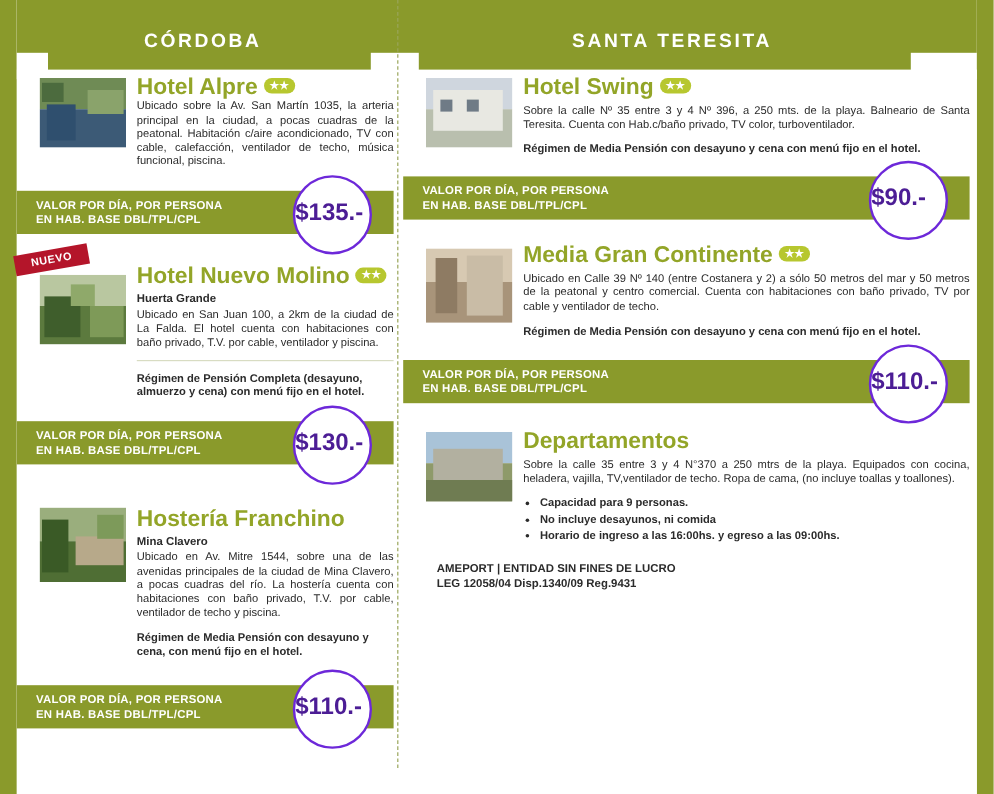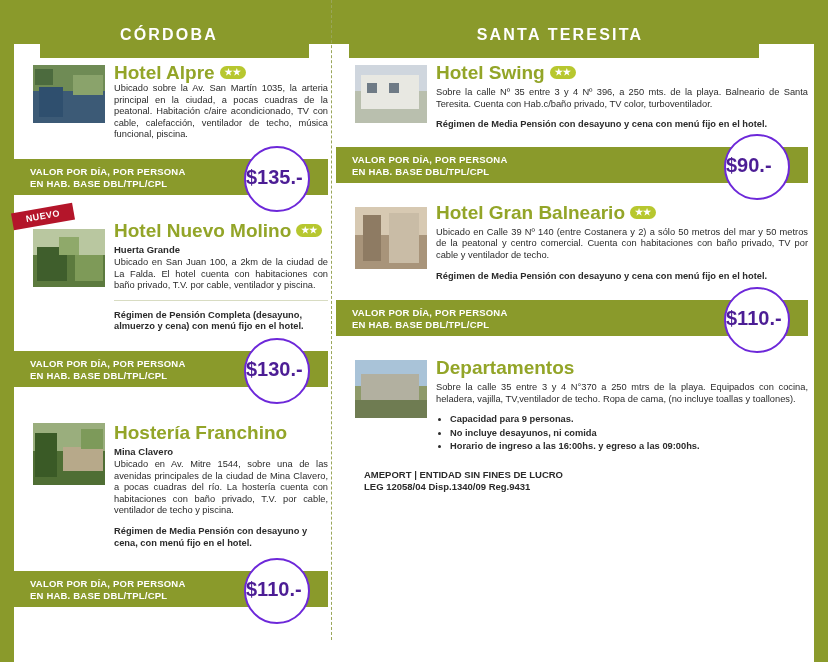--- a/index.html
+++ b/index.html
@@ -355,21 +355,21 @@
       </div>
 
       <div class="entry">
         <div class="thumb" style="left:18px; top:18px; height:62px;">
           <div class="sky" style="background:#d7c9b2;"></div>
           <div class="ground" style="background:#a8947a;"></div>
           <div class="blob" style="left:8px; top:8px; width:18px; height:46px; background:#8e7b63;"></div>
           <div class="blob" style="left:34px; top:6px; width:30px; height:50px; background:#c9bca6;"></div>
         </div>
         <div style="margin-left:100px; padding-top:10px;">
-          <div class="hotel-name"><span>Hotel Gran Balneario</span><span class="stars">★★</span></div>
+          <div class="hotel-name"><span>Media Gran Continente</span><span class="stars">★★</span></div>
           <div class="desc" style="margin-top:4px;">Ubicado en Calle 39 Nº 140 (entre Costanera y 2) a sólo 50 metros del mar y  50 metros de la peatonal y centro comercial. Cuenta con habitaciones con baño privado, TV por  cable y ventilador de techo.</div>
           <div class="regimen">Régimen de Media Pensión con desayuno y cena con menú fijo en el hotel.</div>
         </div>
         <div class="price-band" style="margin-top:18px;">
           <div class="labels">
             <div>VALOR POR DÍA, POR PERSONA</div>
             <div>EN HAB. BASE DBL/TPL/CPL</div>
           </div>
           <div class="price-bubble">$110.-</div>
         </div>

